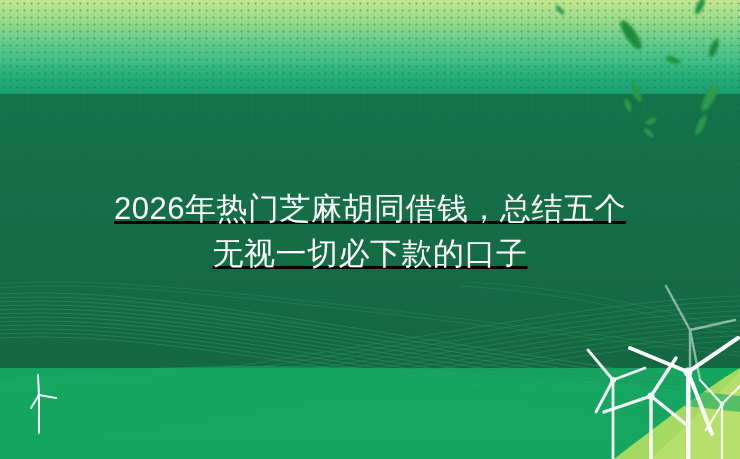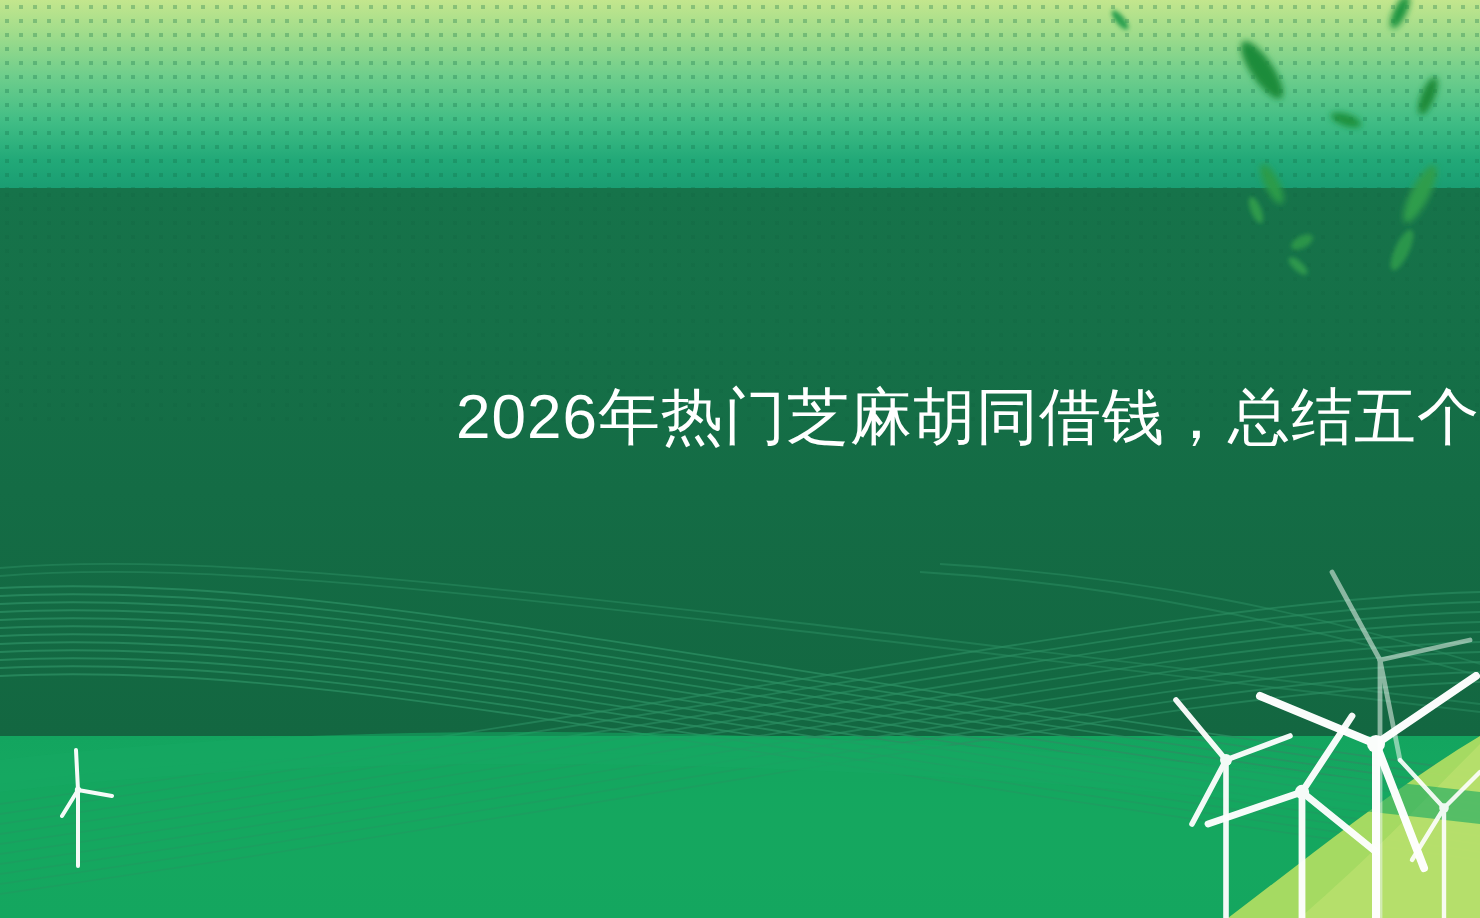--- a/index.html
+++ b/index.html
@@ -78,21 +78,22 @@
     height: 459px;
     pointer-events: none;
   }
 
   
   .title-wrap {
     position: absolute;
     left: 0;
     top: 186px;
     width: 740px;
-    text-align: right;
+    text-align: center;
+    text-decoration: underline;
   }
   .title-line {
     display: block;
     color: #ffffff;
     font-size: 31px;
     line-height: 45px;
     letter-spacing: 0.5px;
     font-weight: 400;
     white-space: nowrap;
   }
@@ -234,16 +235,17 @@
       <line x1="722" y1="404" x2="722" y2="459"></line>
       <line x1="722" y1="404" x2="700" y2="380"></line>
       <line x1="722" y1="404" x2="740" y2="386"></line>
       <line x1="722" y1="404" x2="706" y2="430"></line>
       <circle cx="722" cy="404" r="2.4" fill="#ffffff" stroke="none"></circle>
     </g>
   </svg>
 
   <div class="title-wrap">
     <span class="title-line">2026年热门芝麻胡同借钱，总结五个</span>
+    <span class="title-line">无视一切必下款的口子</span>
   </div>
 
 
 </div>
 
 </body></html>

